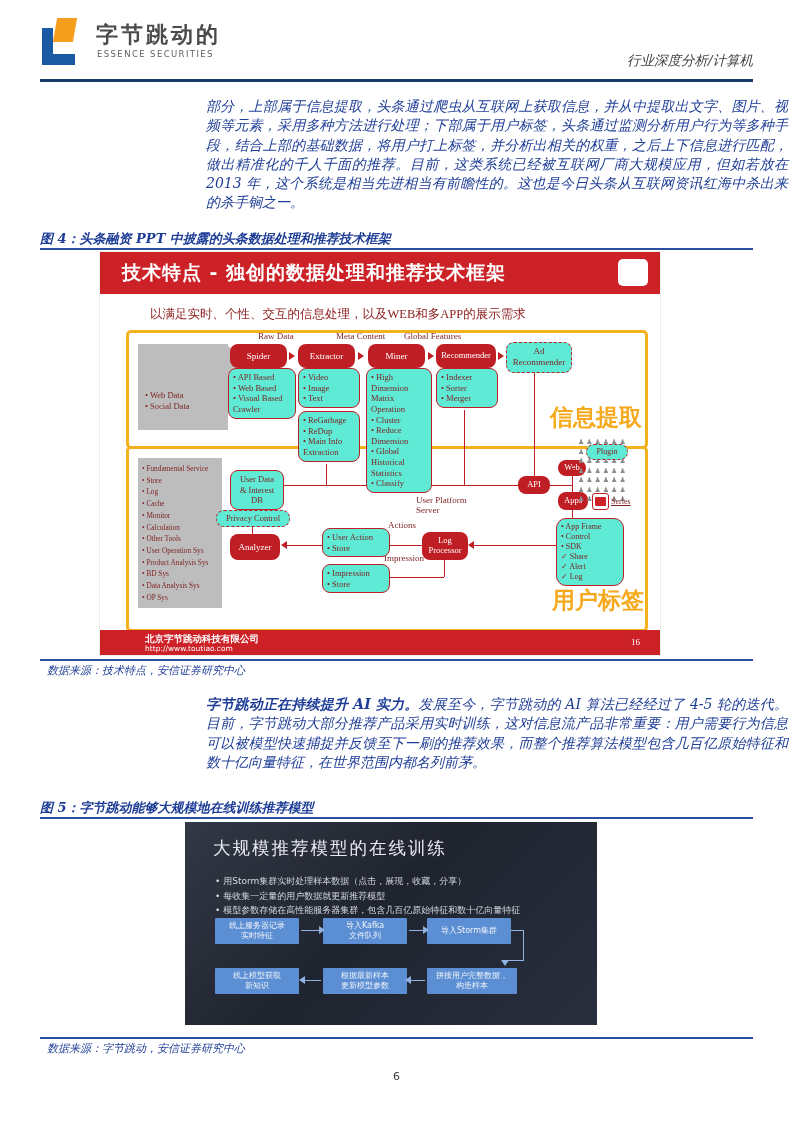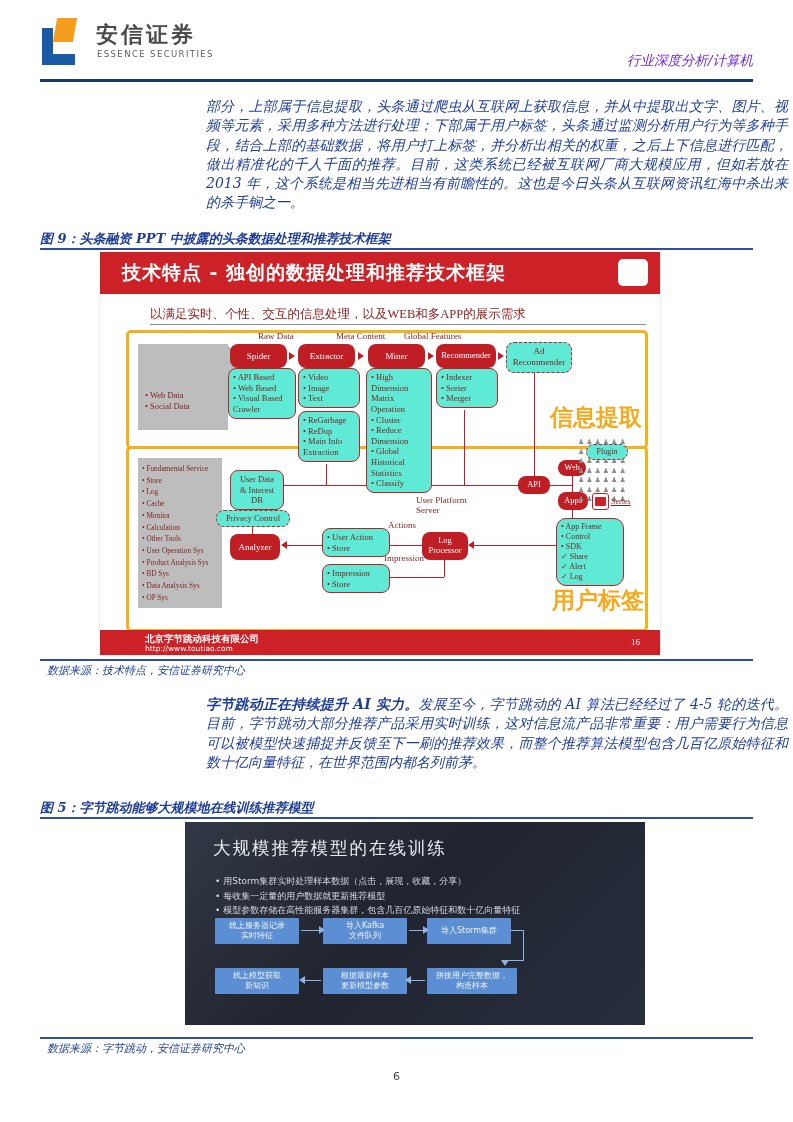--- a/index.html
+++ b/index.html
@@ -11,21 +11,21 @@
   
   .logo-mark{position:absolute;left:42px;top:18px;width:46px;height:48px;}
   .lm-blue{position:absolute;left:0;top:10px;width:22px;height:26px;
            border-left:11px solid #1a5aa5;border-bottom:11px solid #1a5aa5;}
   .lm-orange{position:absolute;left:13px;top:0;width:20px;height:24px;background:#f59e1d;
              transform:skewX(-10deg);}
   .brand-cn{position:absolute;left:96px;top:20px;font-family:"DejaVu Sans",sans-serif;
             font-size:22px;color:#4b4b4b;letter-spacing:3px;font-weight:bold;}
   .brand-en{position:absolute;left:97px;top:49px;font-family:"DejaVu Sans",sans-serif;
             font-size:8.5px;color:#5f5f5f;letter-spacing:1.4px;}
-  .report-cat{position:absolute;right:40px;top:52px;font-size:13.5px;color:#6d28d9;
+  .report-cat{position:absolute;right:40px;top:52px;font-size:13.5px;color:#404040;
               font-style:italic;}
   .header-rule{position:absolute;left:40px;top:79px;width:713px;height:3px;background:#173a68;}
 
   
   .para{position:absolute;left:186px;width:582px;font-size:14px;line-height:19.3px;
         color:#1e3d96;font-style:italic;text-align:justify;}
   .para b{font-weight:bold;}
 
   .fig-caption{position:absolute;left:40px;font-size:13px;font-weight:bold;font-style:italic;
                color:#1e3d96;}
@@ -40,21 +40,21 @@
           font-family:"Liberation Serif",serif;box-shadow:0 0 0 1px #eee;}
   .s1-banner{position:absolute;left:0;top:0;width:560px;height:42px;background:#cc2127;}
   .s1-title{position:absolute;left:22px;top:8px;font-size:19px;font-weight:bold;color:#fff;
             letter-spacing:1px;font-family:"DejaVu Sans",sans-serif;text-align:center;}
   .s1-logo{position:absolute;right:12px;top:7px;width:30px;height:27px;background:#fff;
            border-radius:5px;}
   .s1-logo-in{position:absolute;left:3px;top:6px;right:3px;bottom:6px;background:#cc2127;
               border-radius:2px;color:#fff;font-size:7px;text-align:center;line-height:15px;
               font-family:Liberation Serif, serif;margin-top:36px;}
   .s1-sub{position:absolute;left:50px;top:54px;width:496px;font-size:12.5px;color:#8c1c1c;
-          border-bottom:1px solid #8f8f8f;padding-bottom:1px;}
+          border-bottom:1px solid #8f8f8f;padding-bottom:9px;}
   .ybox{position:absolute;border:3px solid #f3b11c;border-radius:5px;}
   .gpanel{position:absolute;background:#bdbdbd;}
   .gp-text{position:absolute;font-size:8.5px;color:#7d1f1f;line-height:1.3;}
   .garrow{position:absolute;width:0;height:0;border-left:20px solid #bdbdbd;
           border-top:14px solid transparent;border-bottom:14px solid transparent;}
   .flow-label{position:absolute;font-size:9px;color:#7d1f1f;}
   .rbox{position:absolute;background:#bf1f24;color:#fff;font-size:9px;text-align:center;
         border-radius:8px;display:flex;align-items:center;justify-content:center;
         line-height:1.15;}
   .wbox{position:absolute;background:#5eead4;border:1.5px solid #bf1f24;border-radius:8px;
@@ -81,21 +81,21 @@
   .s1-footer{position:absolute;left:0;top:378px;width:560px;height:25px;background:#cc2127;
              color:#fff;}
   .f-company{position:absolute;left:45px;top:3px;font-size:9.5px;font-weight:bold;
              font-family:"DejaVu Sans",sans-serif;}
   .f-url{position:absolute;left:45px;top:14px;font-size:7.5px;font-family:"DejaVu Sans",sans-serif;}
   .f-page{position:absolute;right:20px;top:7px;font-size:9px;}
 
   
   .slide2{position:absolute;left:185px;top:822px;width:412px;height:203px;
           background:linear-gradient(135deg,#323845 0%,#20242f 45%,#272e3d 100%);
-          font-family:"DejaVu Sans",sans-serif;padding-left:48px;}
+          font-family:"DejaVu Sans",sans-serif;}
   .s2-title{position:absolute;left:28px;top:14px;font-size:17.5px;color:#e7eaf0;
             letter-spacing:2px;}
   .s2-bullets{position:absolute;left:30px;top:52px;font-size:9px;color:#d4d9e2;
               line-height:14.5px;}
   .s2-box{position:absolute;background:#5b8ed2;color:#eef3fb;font-size:8px;text-align:center;
           display:flex;align-items:center;justify-content:center;line-height:1.25;
           border-radius:1px;}
   .s2-line{position:absolute;background:#8fb3e2;}
   .s2tri-r{border-top:4px solid transparent;border-bottom:4px solid transparent;
            border-left:6px solid #8fb3e2;}
@@ -107,29 +107,29 @@
 </head>
 <body>
 
 <div class="page">
 
   <div>
     <div class="logo-mark">
       <div class="lm-blue"></div>
       <div class="lm-orange"></div>
     </div>
-    <div class="brand-cn">安信证券</div>
+    <div class="brand-cn">字节跳动的</div>
     <div class="brand-en">ESSENCE SECURITIES</div>
     <div class="report-cat">行业深度分析/计算机</div>
     <div class="header-rule"></div>
   </div>
 
   <div class="para abs" style="top:97px;">部分，上部属于信息提取，头条通过爬虫从互联网上获取信息，并从中提取出文字、图片、视频等元素，采用多种方法进行处理；下部属于用户标签，头条通过监测分析用户行为等多种手段，结合上部的基础数据，将用户打上标签，并分析出相关的权重，之后上下信息进行匹配，做出精准化的千人千面的推荐。目前，这类系统已经被互联网厂商大规模应用，但如若放在 2013 年，这个系统是相当先进相当有前瞻性的。这也是今日头条从互联网资讯红海中杀出来的杀手锏之一。</div>
 
-  <div class="fig-caption" style="top:230px;">图 9：头条融资 PPT 中披露的头条数据处理和推荐技术框架</div>
+  <div class="fig-caption" style="top:230px;">图 4：头条融资 PPT 中披露的头条数据处理和推荐技术框架</div>
   <div class="cap-rule" style="top:248px;"></div>
 
   <div class="slide1">
     <div class="s1-banner">
       <div class="s1-title">技术特点 - 独创的数据处理和推荐技术框架</div>
       <div class="s1-logo">
         <div class="s1-logo-in">头条</div>
       </div>
     </div>
     <div class="s1-sub">以满足实时、个性、交互的信息处理，以及WEB和多APP的展示需求</div>

